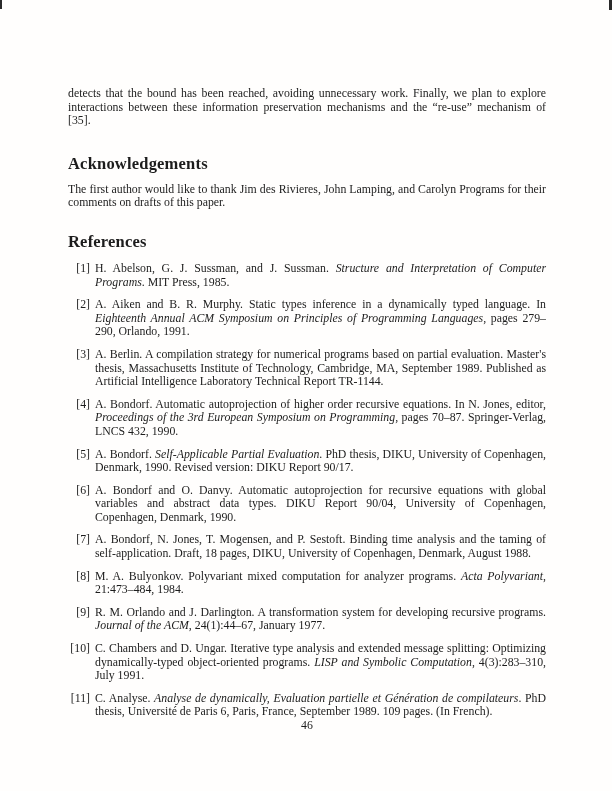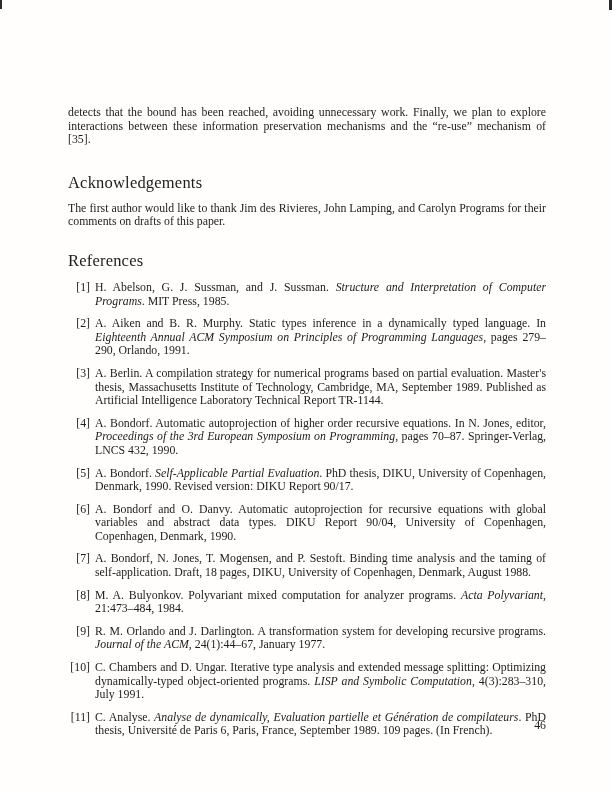--- a/index.html
+++ b/index.html
@@ -20,33 +20,32 @@
     position: absolute;
     background: #2a2a2a;
   }
   .scan-mark.tl { left: 0; top: 0; width: 2px; height: 9px; }
   .scan-mark.tr { right: 0; top: 0; width: 3px; height: 10px; }
   .content {
     position: absolute;
     left: 68px;
     top: 87px;
     width: 478px;
-    margin-top: 19px;
   }
   .body-text {
     margin: 0;
     font-size: 11.8px;
     line-height: 13.6px;
     text-align: justify;
   }
   .section-heading {
     margin: 0;
     font-size: 16.5px;
     line-height: 19px;
-    font-weight: normal;
+    font-weight: bold;
     letter-spacing: 0.2px;
   }
   .ack-heading { margin-top: 26px; }
   .ack-body { margin-top: 10px; }
   .ref-heading { margin-top: 22px; }
   .ref-list { margin-top: 11px; }
   .ref {
     position: relative;
     padding-left: 27px;
     margin-bottom: 9px;
@@ -60,21 +59,21 @@
     top: 0;
     width: 22px;
     text-align: right;
   }
   .it { font-style: italic; }
   .page-number {
     position: absolute;
     top: 718px;
     left: 68px;
     width: 478px;
-    text-align: right;
+    text-align: center;
     font-size: 11.8px;
     margin: 0;
   }
 </style>
 </head>
 <body>
 
 <div class="page">
   <div class="scan-mark tl"></div>
   <div class="scan-mark tr"></div>

